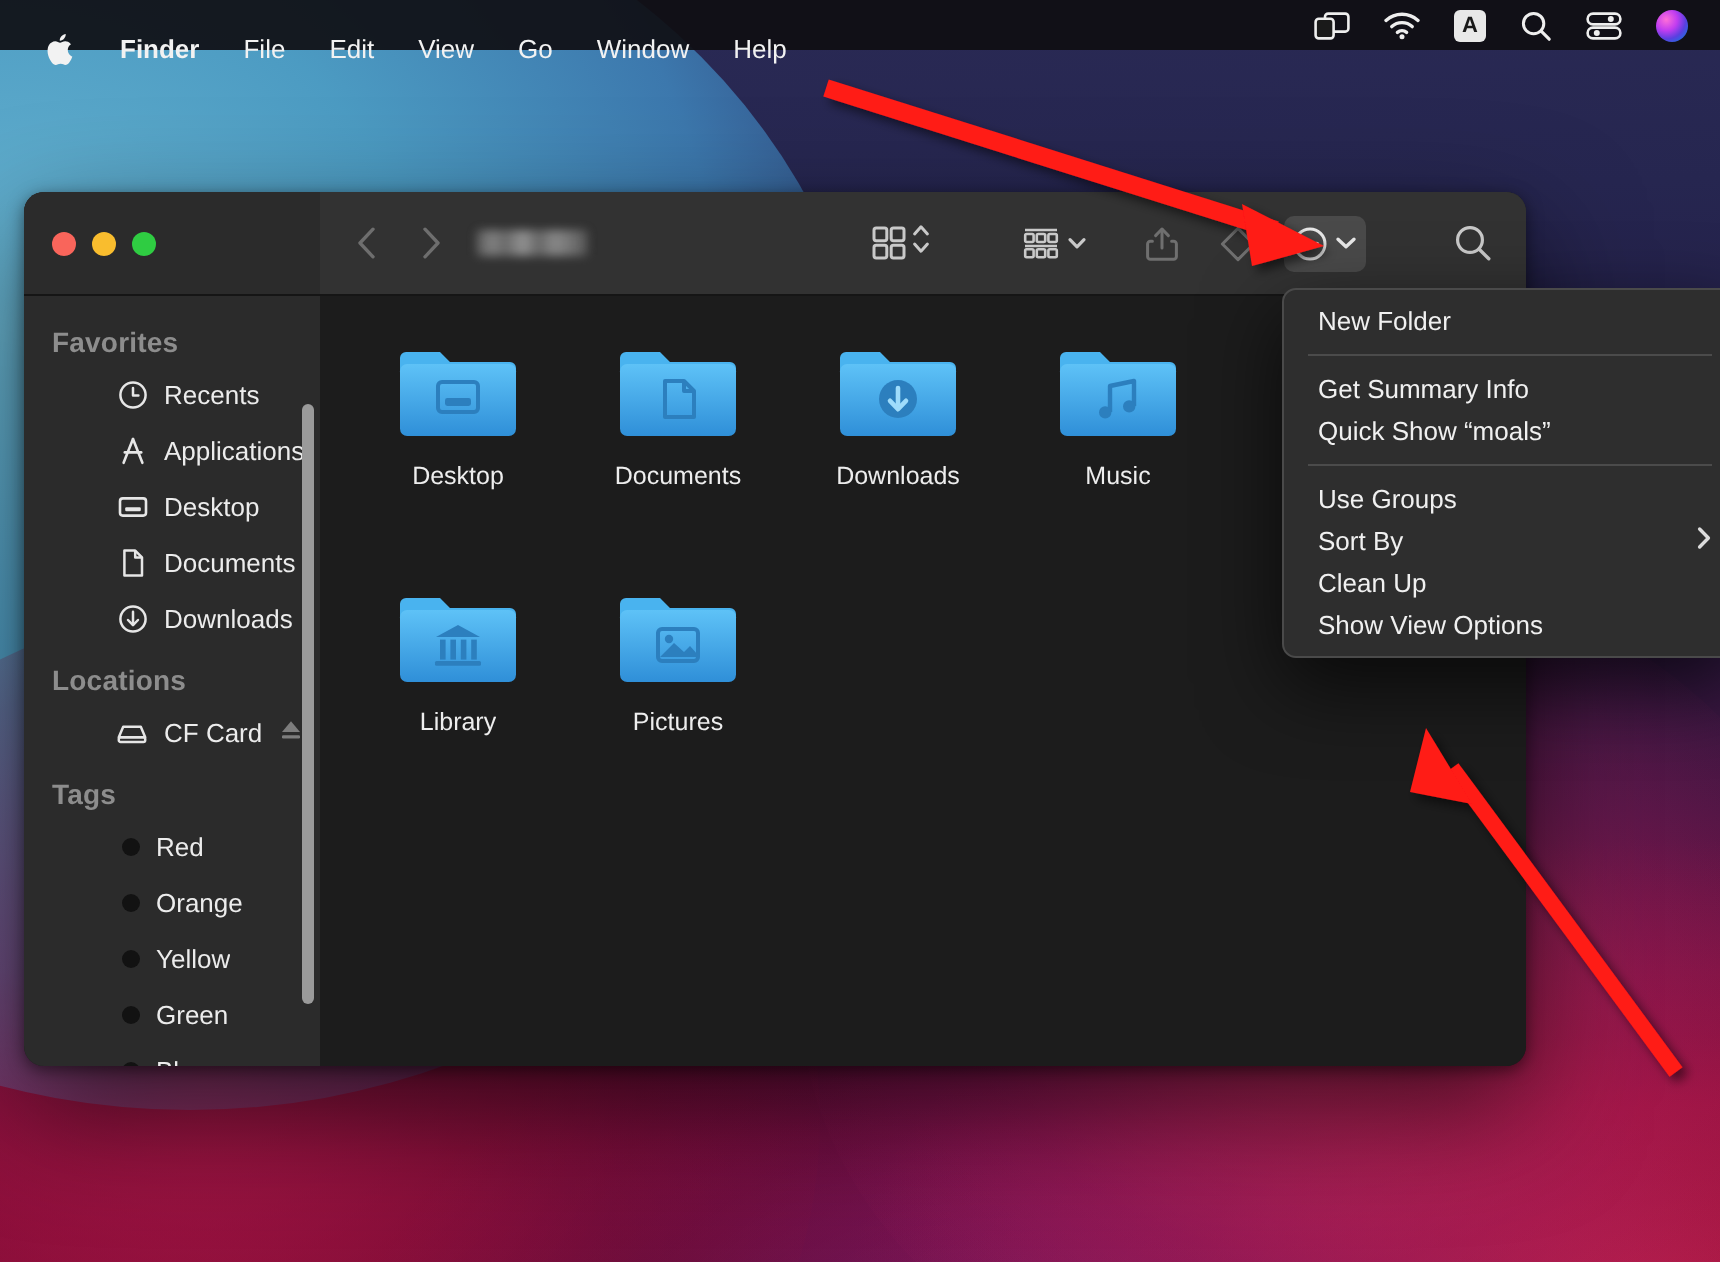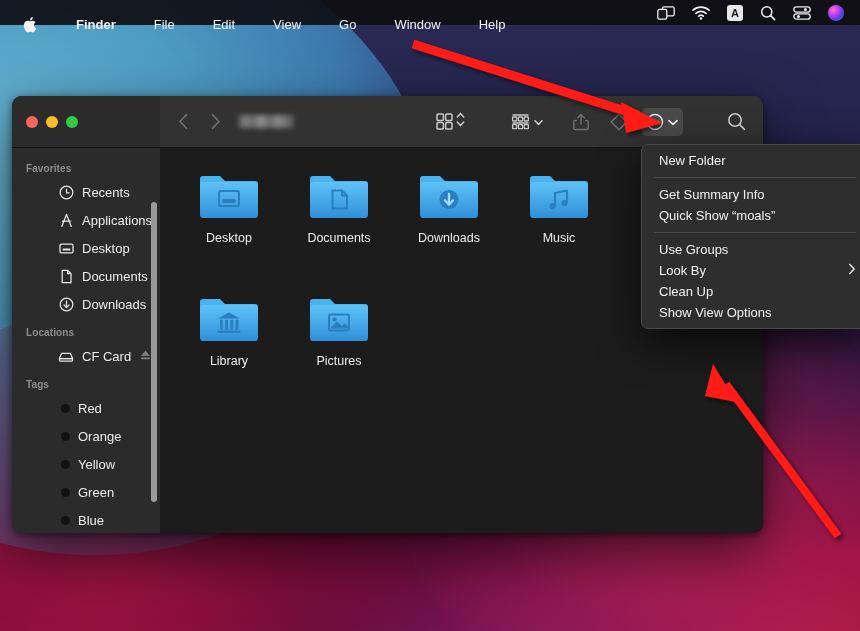--- a/index.html
+++ b/index.html
@@ -41,21 +41,21 @@
 
   
   #menubar {
     position:absolute; top:0; left:0; right:0; height:25px;
     background:rgba(15,14,18,0.92);
     display:flex; align-items:center;
     padding:0 10px 0 12px;
     color:#f2f2f2; font-size:13px;
     z-index:40;
   }
-  #menubar .mb-left { display:flex; align-items:center; gap:16px;margin-top:24px; }
+  #menubar .mb-left { display:flex; align-items:center; gap:0;margin-top:24px; }
   .mb-item { padding:0 11px; line-height:25px; white-space:nowrap; }
   .mb-item.app { font-weight:bold; padding-left:9px; }
   .apple-logo { width:15px; height:17px; display:block; margin-right:2px; }
   #menubar .mb-right { margin-left:auto; display:flex; align-items:center; gap:17px; padding-right:6px; }
   .mb-icon { display:flex; align-items:center; justify-content:center; }
   .input-src {
     width:16px; height:16px; border-radius:3px; background:#e8e8e8; color:#1a1a1a;
     font-size:11px; font-weight:bold; display:flex; align-items:center; justify-content:center;
   }
   .siri-orb {
@@ -123,21 +123,21 @@
   
   #winbody { flex:1; display:flex; min-height:0; }
   #sidebar {
     width:148px; flex:0 0 148px;
     background:#2b2b2b;
     padding-top:6px;
     position:relative;
     overflow:hidden;
   }
   .sb-head {
-    font-size:10px; color:#8d8d8d; font-weight:bold;
+    font-size:14px; color:#8d8d8d; font-weight:bold;
     padding:9px 0 4px 14px; letter-spacing:0.1px;
   }
   .sb-row {
     display:flex; align-items:center; gap:8px;
     height:28px; padding-left:14px; color:#ececec; font-size:13px;margin-left:32px;
   }
   .sb-icon { width:16px; display:flex; align-items:center; justify-content:center; color:#e6e6e6; flex:0 0 16px; }
   .sb-label { white-space:nowrap; overflow:hidden; }
   .tag-dot { width:9px; height:9px; border-radius:50%; background:#121212; margin-left:3px; flex:0 0 9px; }
   .eject { margin-left:auto; margin-right:9px; color:#7d7d7d; }
@@ -572,21 +572,21 @@
   <div class="mi">
     <span>Quick Show “moals”</span>
   </div>
 
   <div class="mi-sep"></div>
 
   <div class="mi">
     <span>Use Groups</span>
   </div>
   <div class="mi">
-    <span>Look By</span>
+    <span>Sort By</span>
     <span class="arrow">
       <svg width="8" height="12" viewBox="0 0 8 12">
           <polyline points="1.8,1.5 6.2,6 1.8,10.5" fill="none" stroke="#dcdcdc" stroke-width="1.7" stroke-linecap="round" stroke-linejoin="round"></polyline>
         </svg>
     </span>
   </div>
   <div class="mi">
     <span>Clean Up</span>
   </div>
   <div class="mi">

